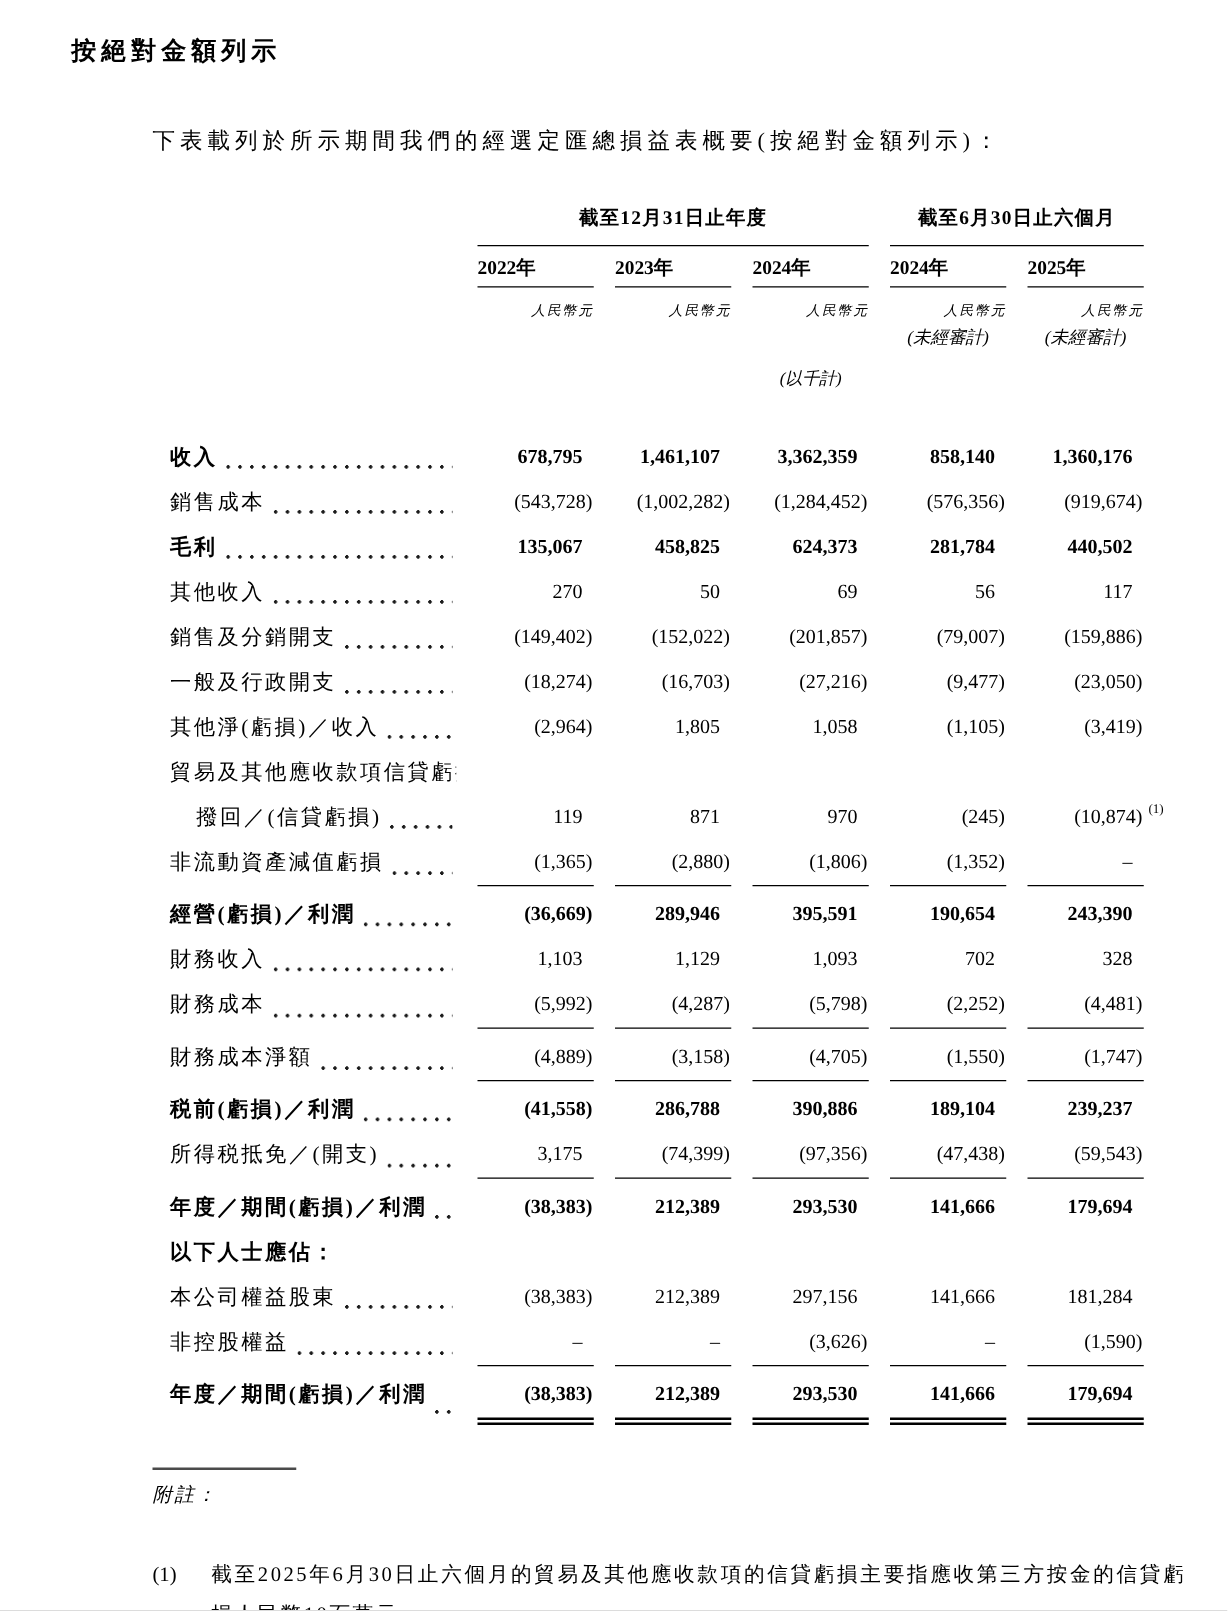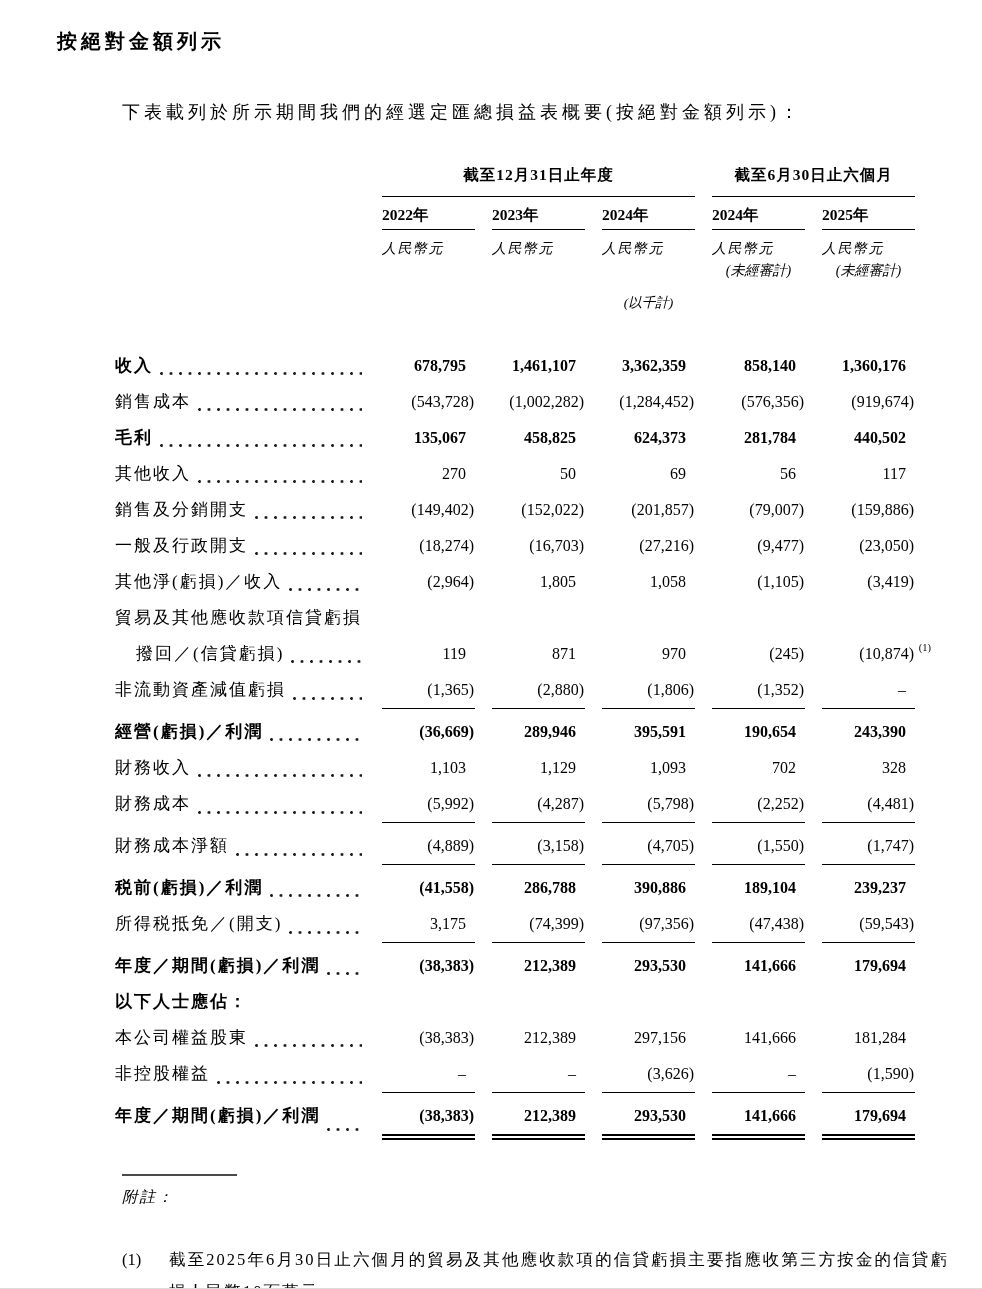--- a/index.html
+++ b/index.html
@@ -29,30 +29,30 @@
   }
   .hgroup {
     text-align: center; font-weight: bold; font-size: 15.5px;
     letter-spacing: 1px; line-height: 21px;
     padding-bottom: 11px; border-bottom: 1.7px solid #000;
   }
   .hyear {
     text-align: left; font-weight: bold; font-size: 15.5px;
     line-height: 20px; padding: 8px 0 4px; border-bottom: 1.7px solid #000;
   }
-  .hcur  { text-align: left; font-style: italic; font-size: 14px; letter-spacing: 1.5px; line-height: 20px; padding-top: 9px; }
+  .hcur  { text-align: right; font-style: italic; font-size: 11px; letter-spacing: 1.5px; line-height: 20px; padding-top: 9px; }
   .hnote { text-align: center; font-style: italic; font-size: 14px; line-height: 18px; padding-top: 3px; }
   .hthousand { text-align: center; font-style: italic; font-size: 13.5px; line-height: 18px; padding-top: 14px; }
 
   .tbody2 { margin-top: 36px; }
   .lbl {
     font-size: 17px; letter-spacing: 2px; line-height: 36px;
     display: flex; white-space: nowrap; overflow: hidden;
   }
-  .lbl .txt { flex: 0 0 auto; }
+  .lbl .txt { flex: 0 0 auto; margin-left: 21px; }
   .indent .txt { padding-left: 21px; }
   .leader {
     flex: 1 1 auto; min-width: 0; align-self: flex-end;
     height: 3px; margin: 0 3px 9px 7px;
     background-image: radial-gradient(circle at 1.5px 1.5px, #1a1a1a 1.2px, rgba(0,0,0,0) 1.6px);
     background-size: 9.5px 3px; background-repeat: repeat-x;
   }
   .num {
     text-align: right; font-size: 16px; line-height: 36px;
     white-space: nowrap; position: relative;

